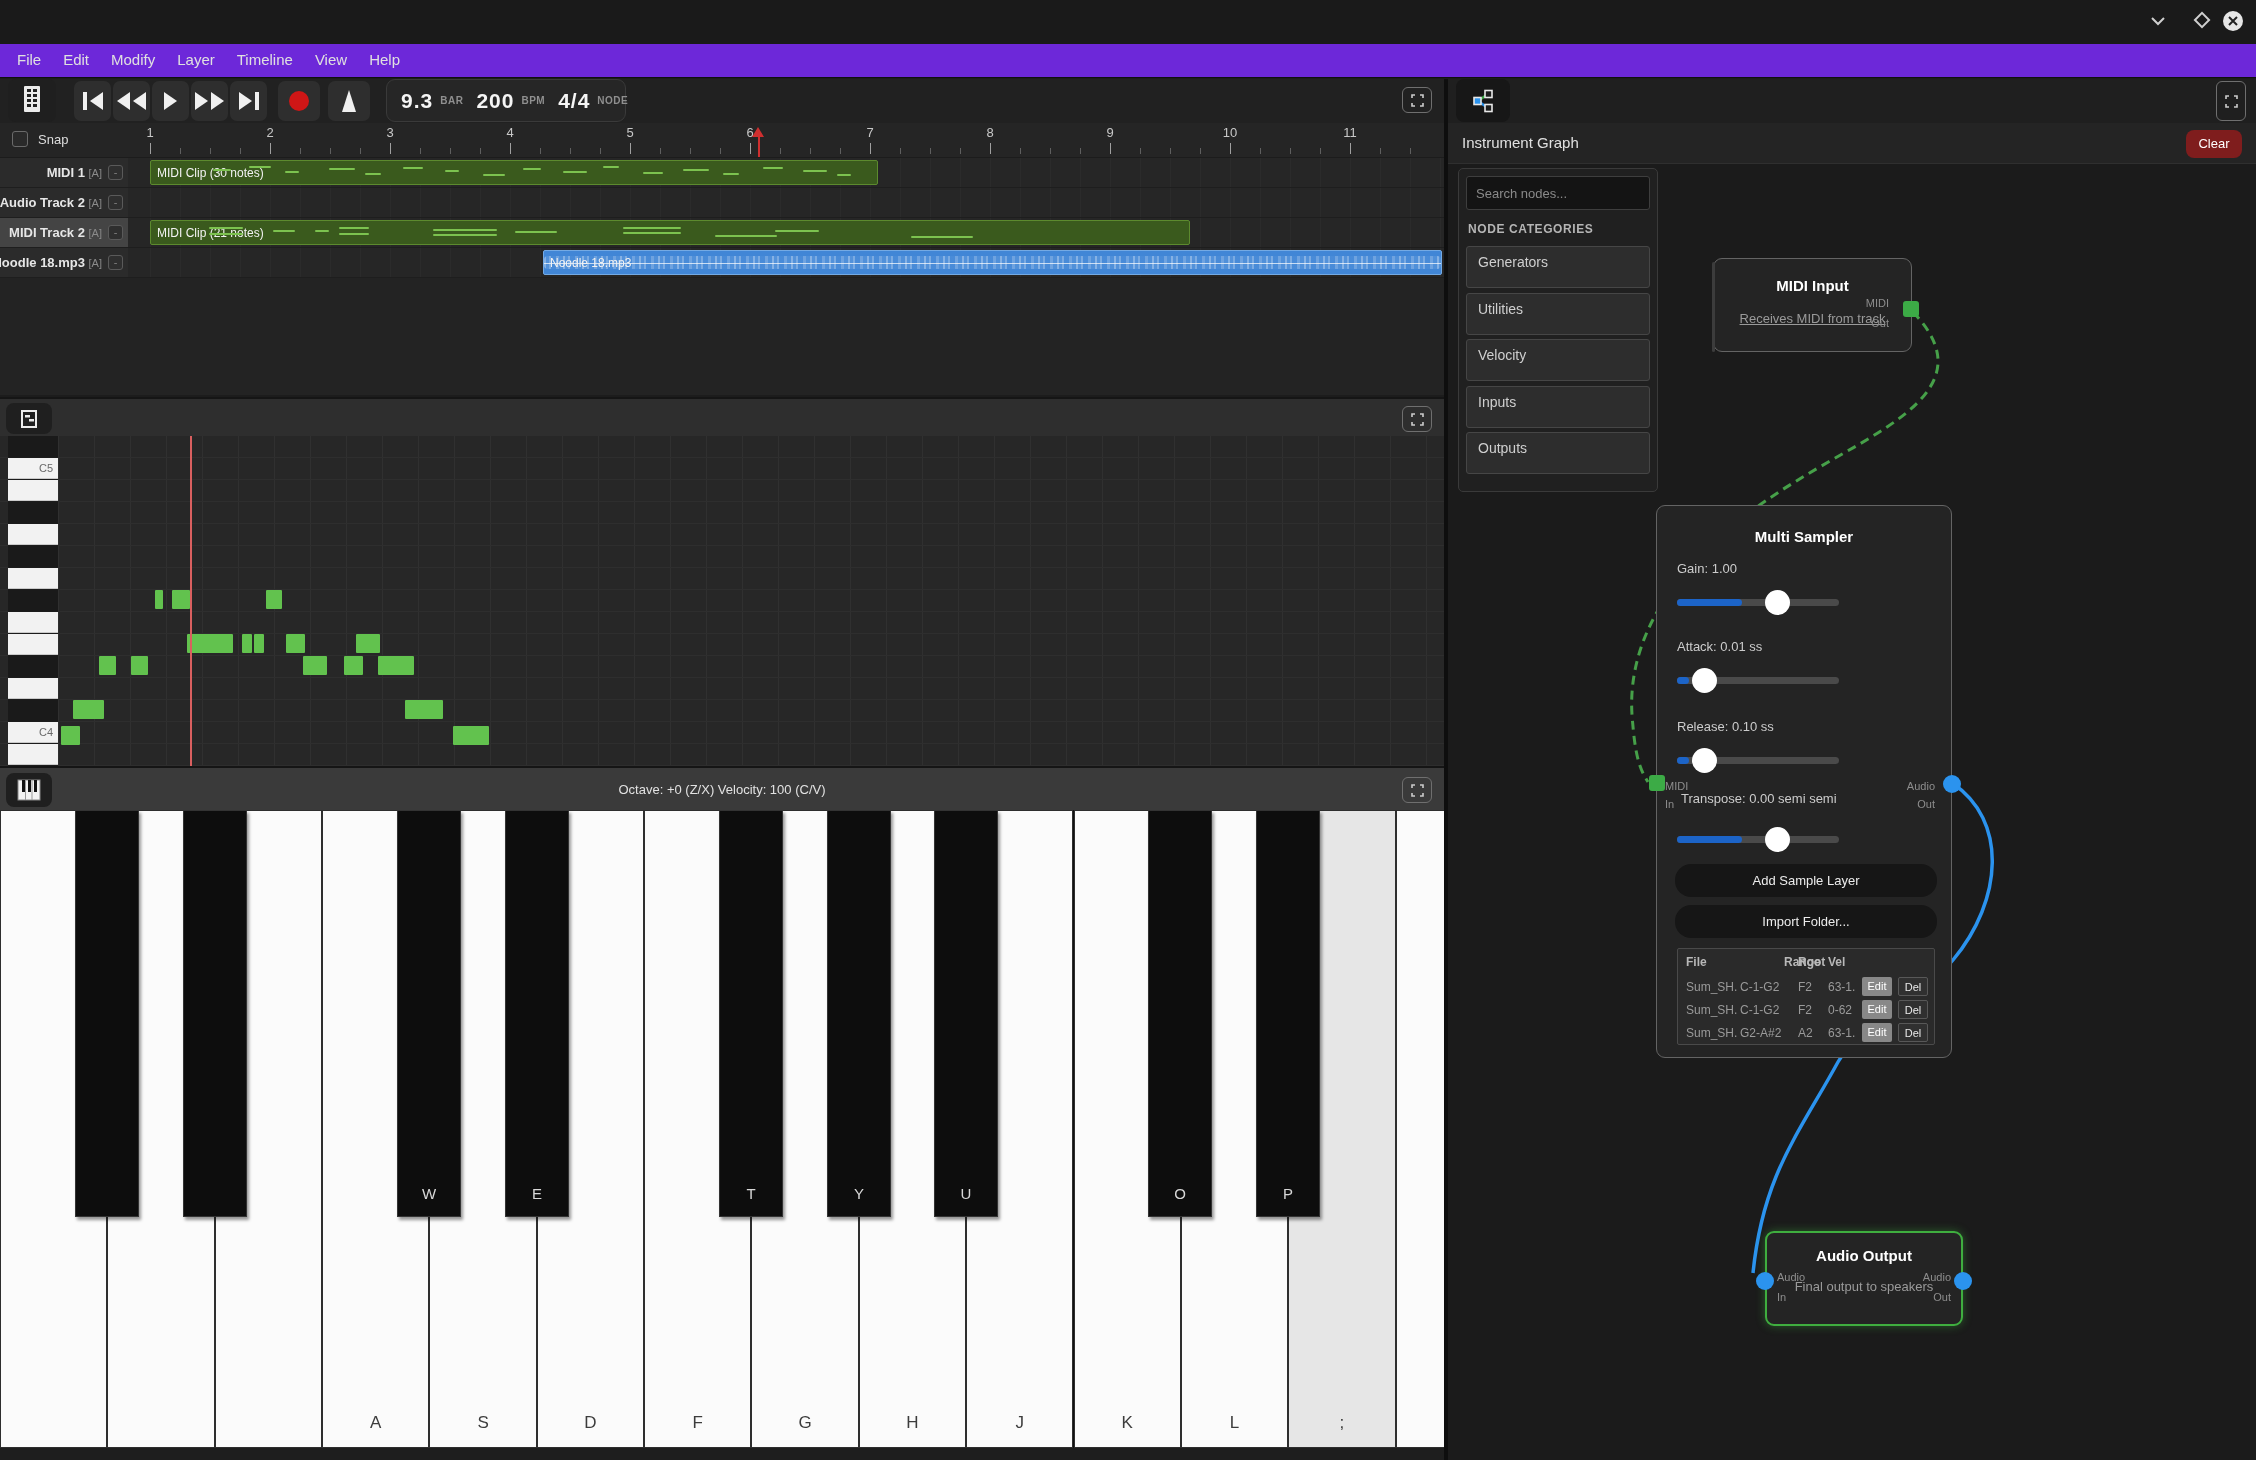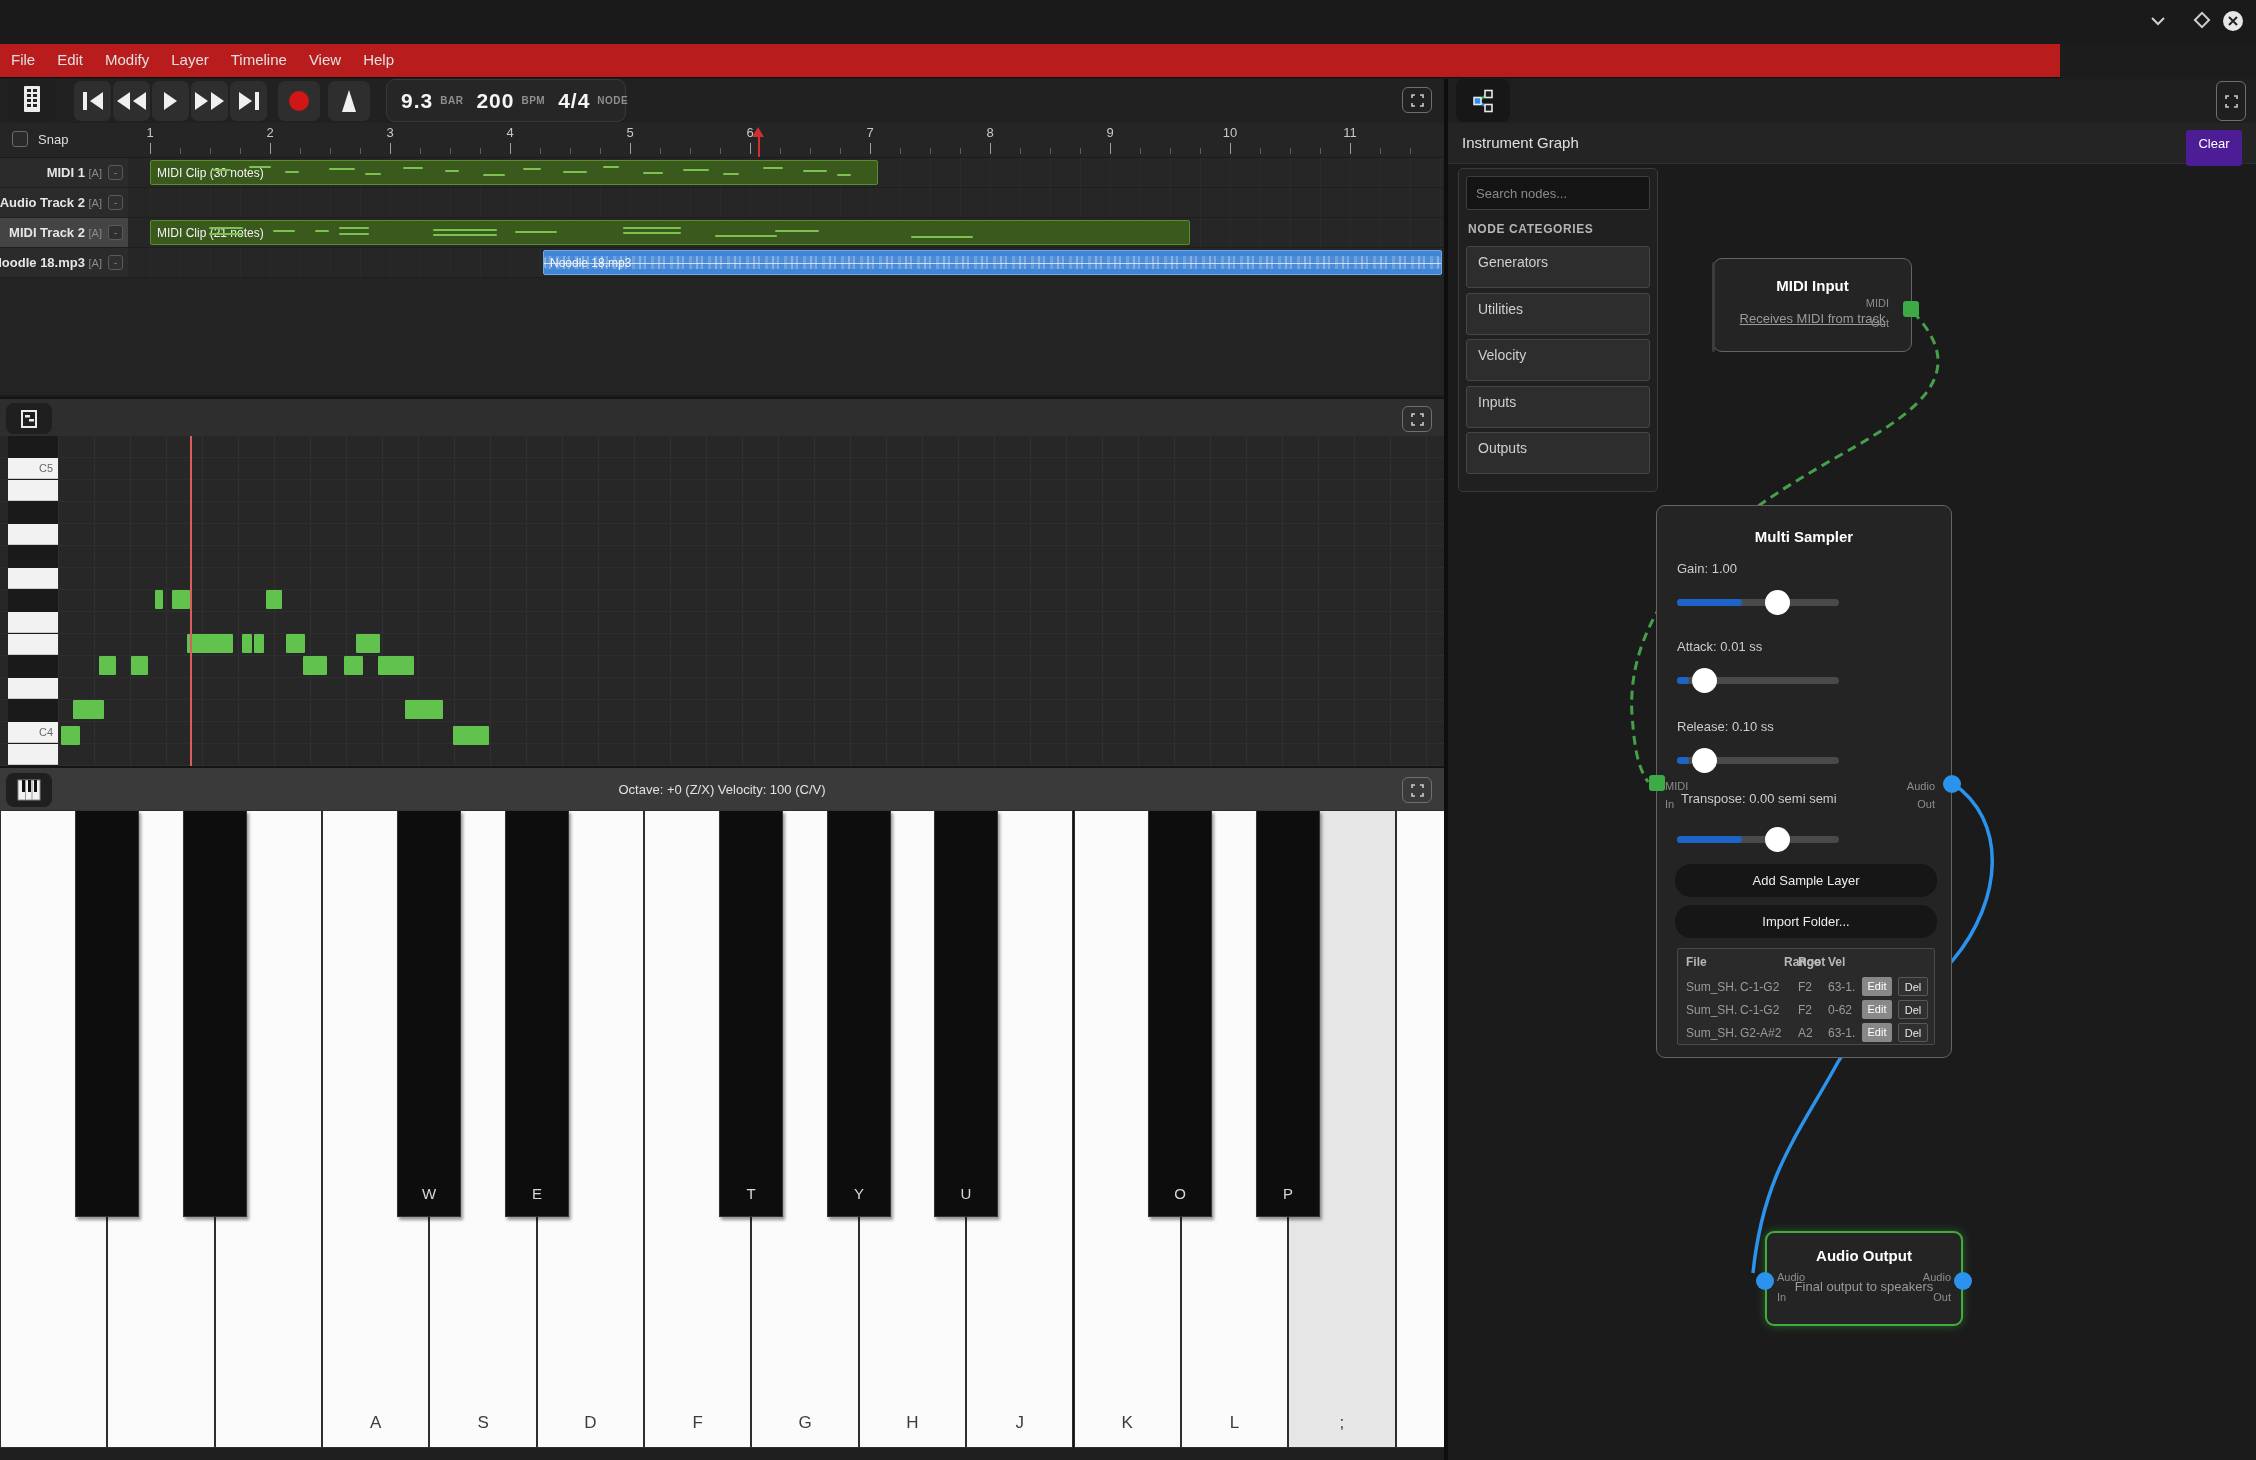--- a/index.html
+++ b/index.html
@@ -5,21 +5,21 @@
   * { margin:0; padding:0; box-sizing:border-box; }
   html,body { width:2256px; height:1460px; overflow:hidden; background:#161616;
     font-family:"Liberation Sans", sans-serif; }
   #app { position:absolute; inset:0; width:2256px; height:1460px; background:#1c1c1c; }
   .abs { position:absolute; }
 
   
   #titlebar { left:0; top:0; width:2256px; height:44px; background:#1a1a1a; }
   #window-title { width:100%; text-align:center; top:12px; color:#e8e8e8; font-size:15px; font-weight:bold; }
   .winctl { color:#cfcfcf; }
-  #menubar { left:0; top:44px; width:2060px; height:34px; background:#b91c1c; border-bottom:1px solid #101010; }
+  #menubar { left:0; top:44px; width:2256px; height:34px; background:#6d28d9; border-bottom:1px solid #101010;padding-left:6px; }
   .menu-item { display:inline-block; color:#e0e0e0; font-size:15px; padding:7px 11px; cursor:default; }
 
   
   #toolbar { left:0; top:79px; width:1444px; height:44px; background:#212121; }
   #rtoolbar { left:1448px; top:79px; width:808px; height:44px; background:#1f1f1f; }
   .toolbtn { background:#2e2e2e; border-radius:7px; height:40px; top:2px; display:flex; align-items:center; justify-content:center; gap:3px; }
   .tri-r { width:0; height:0; border-top:9px solid transparent; border-bottom:9px solid transparent; border-left:13px solid #f0f0f0; }
   .tri-l { width:0; height:0; border-top:9px solid transparent; border-bottom:9px solid transparent; border-right:13px solid #f0f0f0; }
   .bar-v { width:4px; height:18px; background:#f0f0f0; }
   .rec-dot { width:20px; height:20px; border-radius:50%; }
@@ -86,21 +86,21 @@
   .wkey .klab { position:absolute; bottom:14px; width:100%; text-align:center; font-size:17px; color:#3c3c3c; }
   .bkey { position:absolute; top:0; height:407px; background:#0d0d0d; border:1px solid #333; box-shadow:2px 3px 3px rgba(0,0,0,.4); }
   .bkey .klab { position:absolute; bottom:14px; width:100%; text-align:center; font-size:15px; color:#d8d8d8; }
   #kb-bottomstrip { left:0; top:1448px; width:1444px; height:12px; background:#1e1e1e; }
   #panel-divider { left:1444px; top:79px; width:4px; height:1381px; background:#0e0e0e; }
 
   
   #rightpanel { left:1448px; top:123px; width:808px; height:1337px; background:#1b1b1b; }
   #ig-header { left:1448px; top:123px; width:808px; height:41px; background:#242424; border-bottom:1px solid #2f2f2f; }
   #ig-title { left:1462px; top:134px; color:#e0e0e0; font-size:15px; }
-  #clear-btn { left:2186px; top:130px; width:56px; height:36px; background:#4c1d95; border-radius:3px; color:#fff; font-size:13px; text-align:center; line-height:28px; }
+  #clear-btn { left:2186px; top:130px; width:56px; height:28px; background:#7f1d1d; border-radius:8px; color:#fff; font-size:13px; text-align:center; line-height:28px; }
   #palette { left:1458px; top:168px; width:200px; height:324px; background:#202020; border:1px solid #3a3a3a; border-radius:5px; }
   #search-input { left:1466px; top:176px; width:184px; height:34px; background:#141414; border:1px solid #3e3e3e; border-radius:3px; color:#bbb; font-size:13px; padding:0 9px; font-family:"Liberation Sans",sans-serif; }
   #search-input::placeholder { color:#8a8a8a; }
   #cat-title { left:1468px; top:222px; color:#b5b5b5; font-size:12px; font-weight:bold; letter-spacing:.6px; }
   .cat-btn { left:1466px; width:184px; height:42px; background:#2d2d2d; border:1px solid #464646; border-radius:3px; }
   .cat-btn .cl { position:absolute; left:11px; top:7px; color:#cfcfcf; font-size:14px; }
   #mini-scroll { left:1712px; top:262px; width:3px; height:90px; background:#3c3c3c; border-radius:2px; }
 
   
   .node { background:#242424; border:1px solid #646464; border-radius:9px; }

